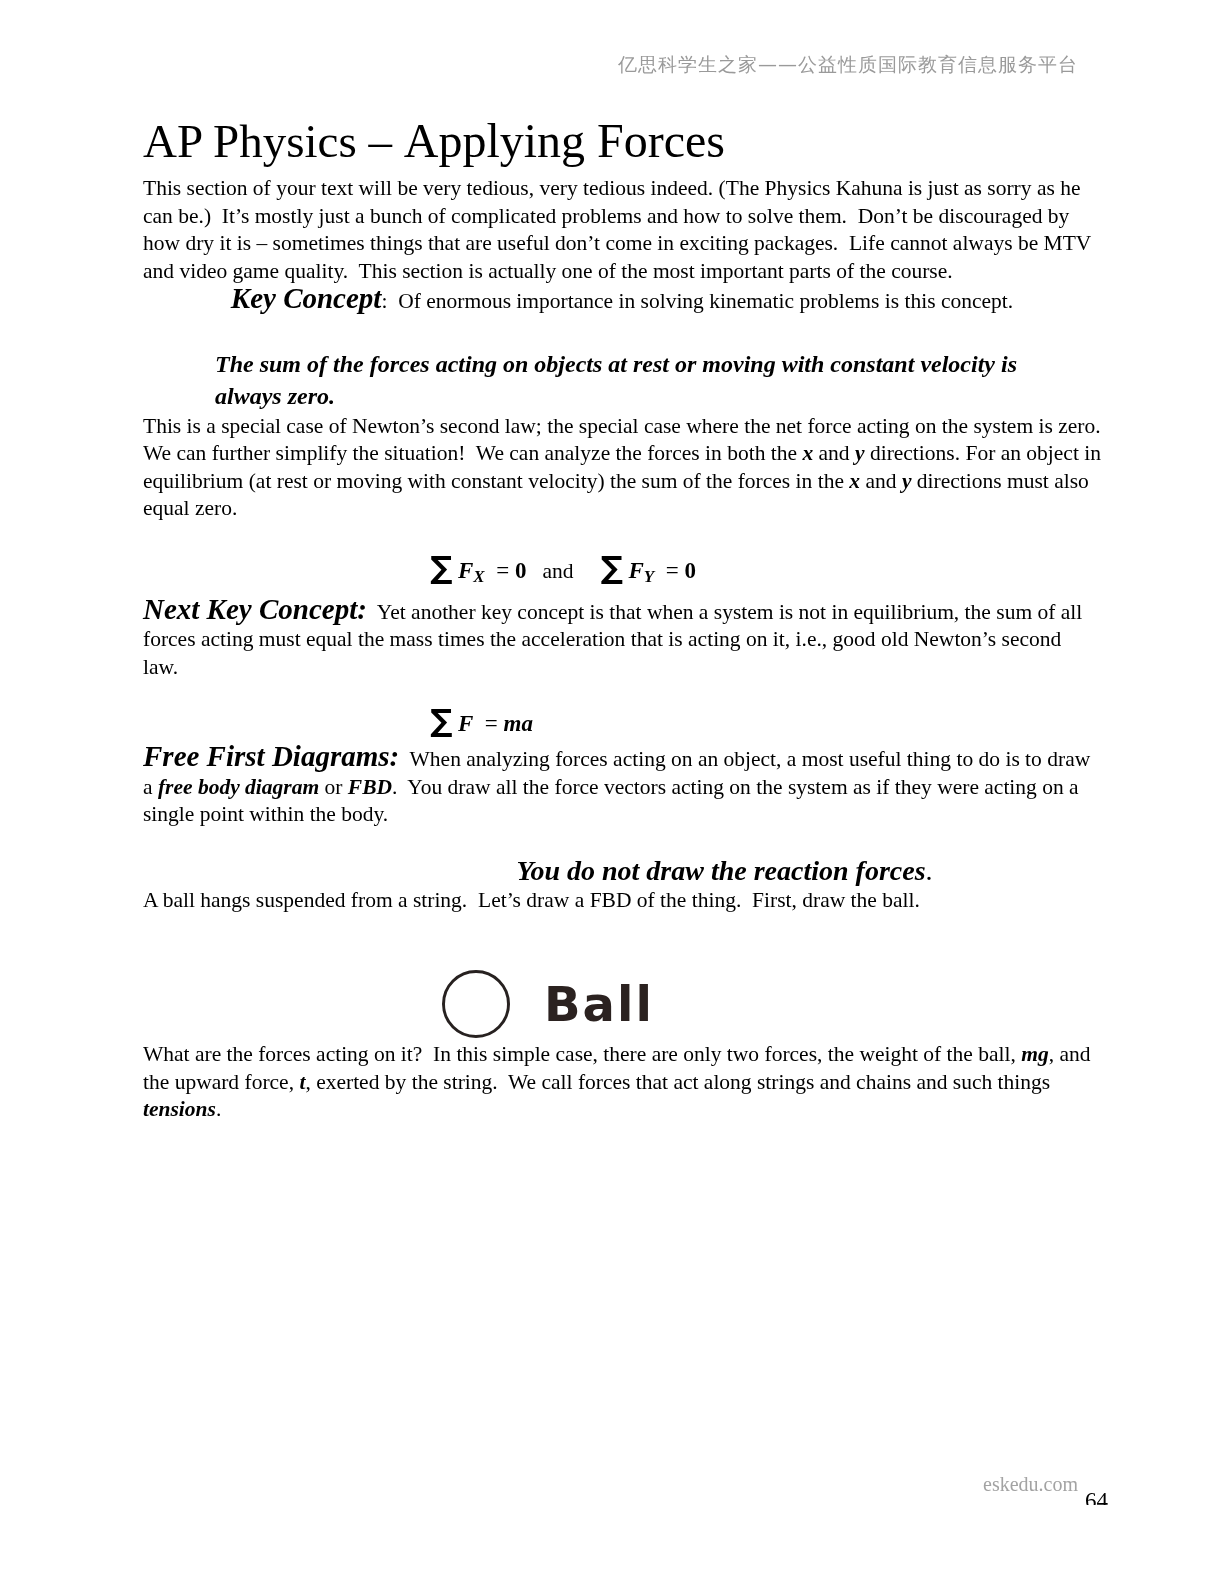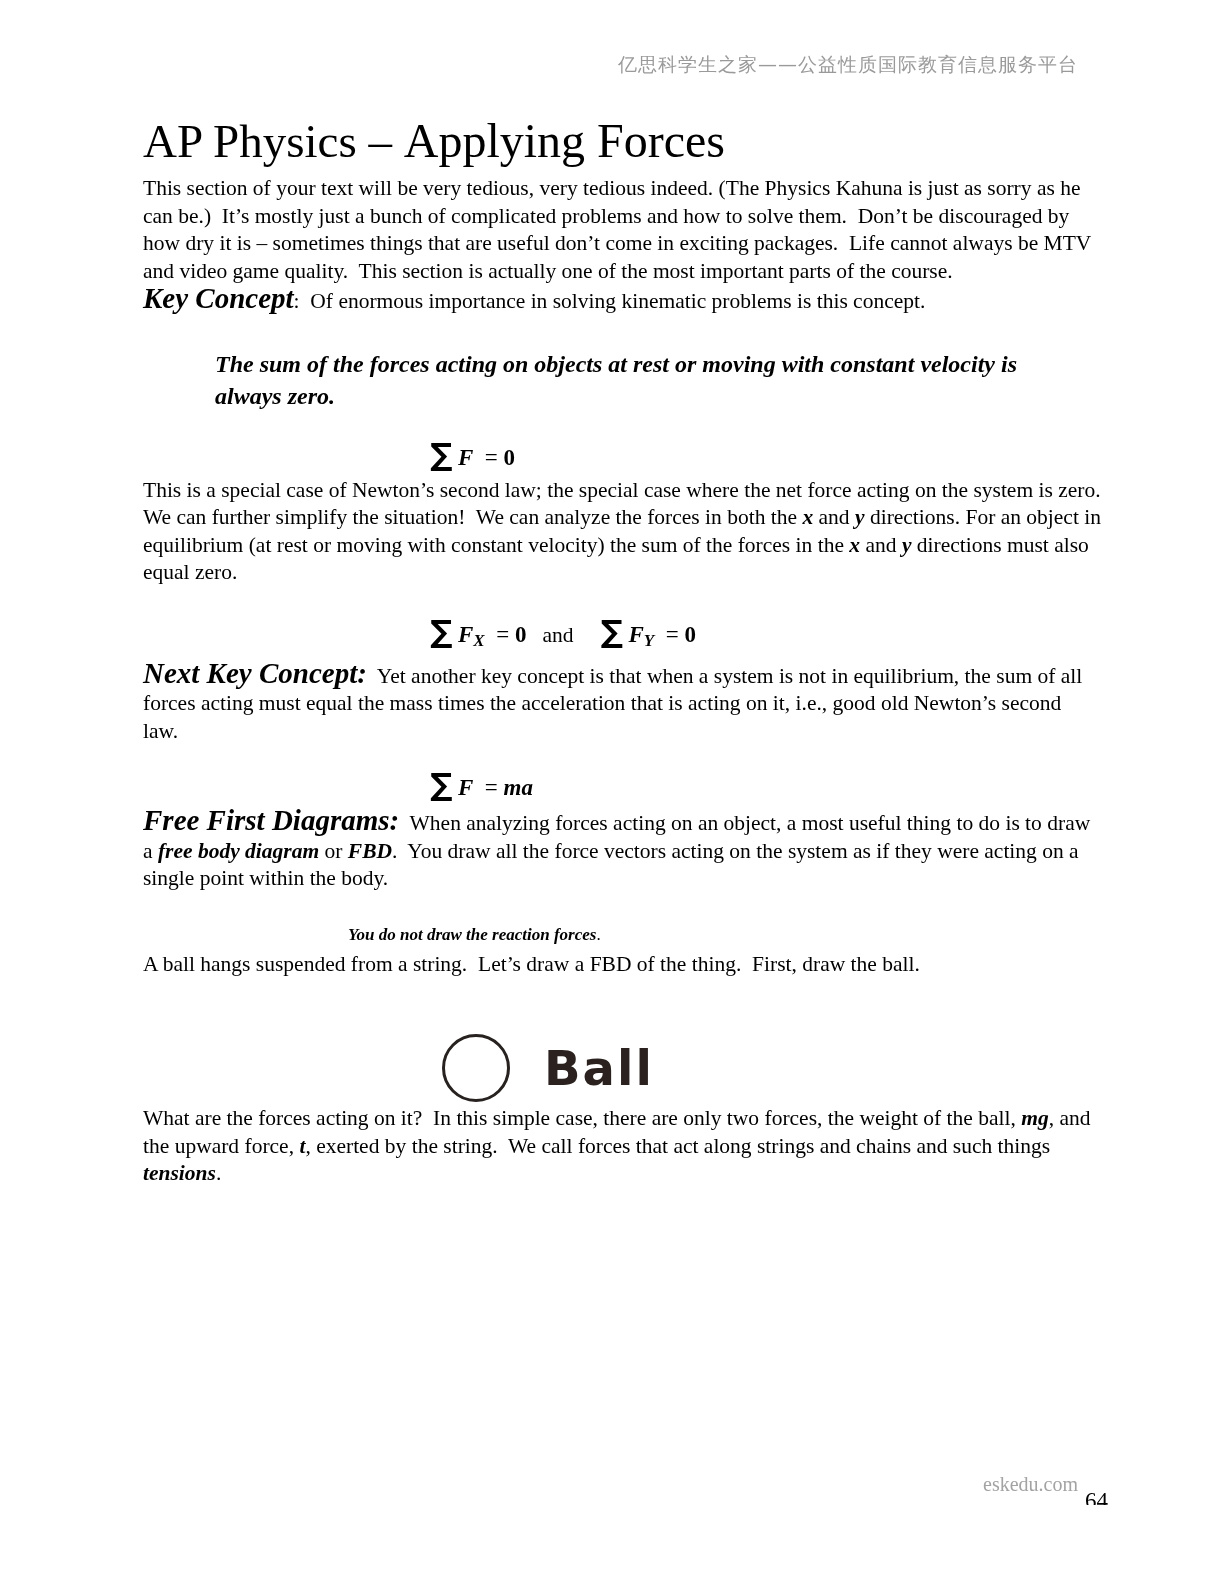--- a/index.html
+++ b/index.html
@@ -28,21 +28,21 @@
   }
   .t1{font-size:47px;}
   .t2{font-size:48px;}
   p.body{
     margin:0;
     font-size:21.5px;
     line-height:27.5px;
     white-space:pre-wrap;
   }
   .m-intro{margin-top:28px;}
-  .m-key{margin-top:36px;}
+  .m-key{margin-top:36px;text-align:center;}
   .m-special{margin-top:20px;}
   .m-simplify{margin-top:25px;}
   .m-nkc{margin-top:30px;}
   .m-fbd{margin-top:25px;}
   .m-ballintro{margin-top:22px;}
   .m-forces{margin-top:25px;}
   .h{ 
     font-weight:bold;font-style:italic;font-size:29px;
   }
   .bi{font-weight:bold;font-style:italic;}
@@ -62,22 +62,23 @@
   .m-f2{margin-top:25px;}
   .m-f3{margin-top:20px;}
   .sg{font-family:"DejaVu Sans", sans-serif;font-size:31px;font-weight:bold;}
   .fv{font-style:italic;}
   .sub{font-size:17px;font-style:italic;vertical-align:-4px;}
   .eq{font-weight:normal;}
   .an{font-weight:normal;font-size:21.5px;}
   .mi{font-style:italic;}
   .reaction{
     margin:26px 0 0 205px;
-    font-size:17px;line-height:32px;
+    font-size:28px;line-height:32px;
     white-space:pre-wrap;
+    text-align:center;
   }
   .figure{
     margin:52px 0 0 299px;
     display:flex;align-items:center;
     height:75px;
   }
   .ball-circle{
     width:62px;height:62px;
     border:3.5px solid #272120;
     border-radius:50%;
@@ -111,21 +112,20 @@
   <div class="content">
 
     <h1 class="doc-title"><span class="t1">AP Physics – </span><span class="t2">Applying Forces</span></h1>
 
     <p class="body m-intro"><span>This section of your text will be very tedious, very tedious indeed. (The Physics Kahuna is just as sorry as he can be.)  It’s mostly just a bunch of complicated problems and how to solve them.  Don’t be discouraged by how dry it is – sometimes things that are useful don’t come in exciting packages.  Life cannot always be MTV and video game quality.  This section is actually one of the most important parts of the course.</span></p>
 
     <p class="body m-key"><span class="h">Key Concept</span><span>:  Of enormous importance in solving kinematic problems is this concept.</span></p>
 
     <div class="blockquote"><span>The sum of the forces acting on objects at rest or moving with constant velocity is always zero.</span></div>
 
-    <div class="formula"><span class="sg">∑</span><span> </span><span class="fv">F</span><span class="eq">  = </span><span>0</span></div>
 
     <p class="body m-special"><span>This is a special case of Newton’s second law; the special case where the net force acting on the system is zero.</span></p>
 
     <p class="body m-simplify"><span>We can further simplify the situation!  We can analyze the forces in both the </span><span class="bi">x</span><span> and </span><span class="bi">y</span><span> directions. For an object in equilibrium (at rest or moving with constant velocity) the sum of the forces in the </span><span class="bi">x</span><span> and </span><span class="bi">y</span><span> directions must also equal zero.</span></p>
 
     <div class="formula m-f2"><span class="sg">∑</span><span> </span><span class="fv">F</span><span class="sub">X</span><span class="eq">  = </span><span>0</span><span class="an">   and     </span><span class="sg">∑</span><span> </span><span class="fv">F</span><span class="sub">Y</span><span class="eq">  = </span><span>0</span></div>
 
     <p class="body m-nkc"><span class="h">Next Key Concept:</span><span>  Yet another key concept is that when a system is not in equilibrium, the sum of all forces acting must equal the mass times the acceleration that is acting on it, i.e., good old Newton’s second law.</span></p>
 
     <div class="formula m-f3"><span class="sg">∑</span><span> </span><span class="fv">F</span><span class="eq">  = </span><span class="mi">ma</span></div>

